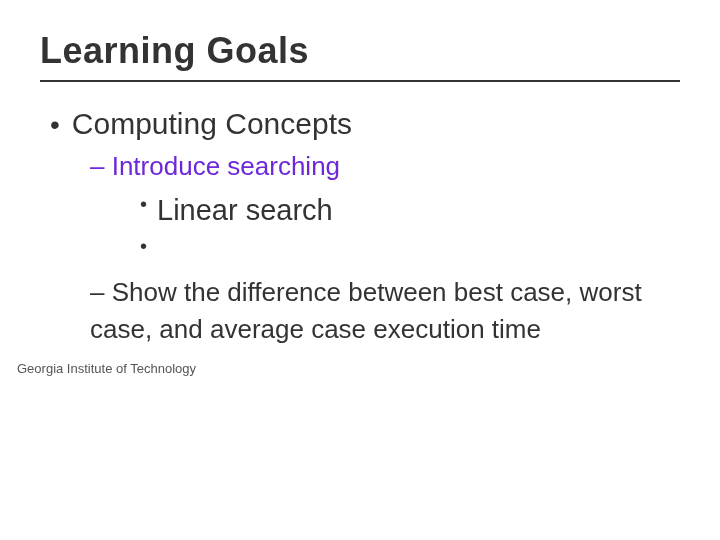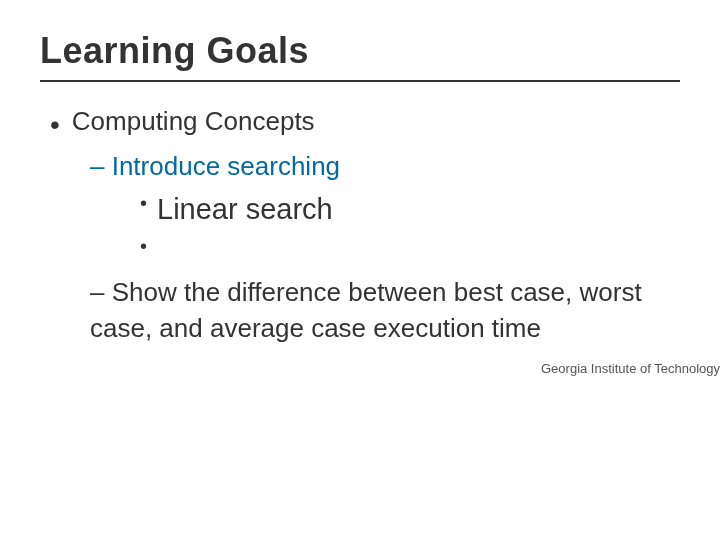--- a/index.html
+++ b/index.html
@@ -50,34 +50,34 @@
 
     .bullet-dot {
       font-size: 28px;
       color: #333333;
       margin-right: 12px;
       line-height: 1.2;
       margin-top: 2px;
     }
 
     .bullet-main-text {
-      font-size: 26px;
+      font-size: 30px;
       color: #333333;
       font-weight: normal;
       line-height: 1.2;
     }
 
     .sub-section {
       padding-left: 40px;
       margin-bottom: 6px;
     }
 
     .dash-item {
       font-size: 26px;
-      color: #0369a1;
+      color: #6d28d9;
       margin-bottom: 6px;
       line-height: 1.3;
     }
 
     .sub-bullets {
       padding-left: 50px;
       margin-bottom: 4px;
     }
 
     .sub-bullet-item {
@@ -103,23 +103,23 @@
       font-size: 26px;
       color: #333333;
       line-height: 1.4;
       padding-left: 40px;
       margin-top: 14px;
     }
 
     .footer {
       position: absolute;
       bottom: 20px;
-      left: 4px;
+      left: 17px;
       right: 0;
-      text-align: right;
+      text-align: left;
       font-size: 13px;
       color: #555555;
     }
   </style>
 </head>
 <body>
 
 <div class="slide-container">
 
   <div class="title-section">

